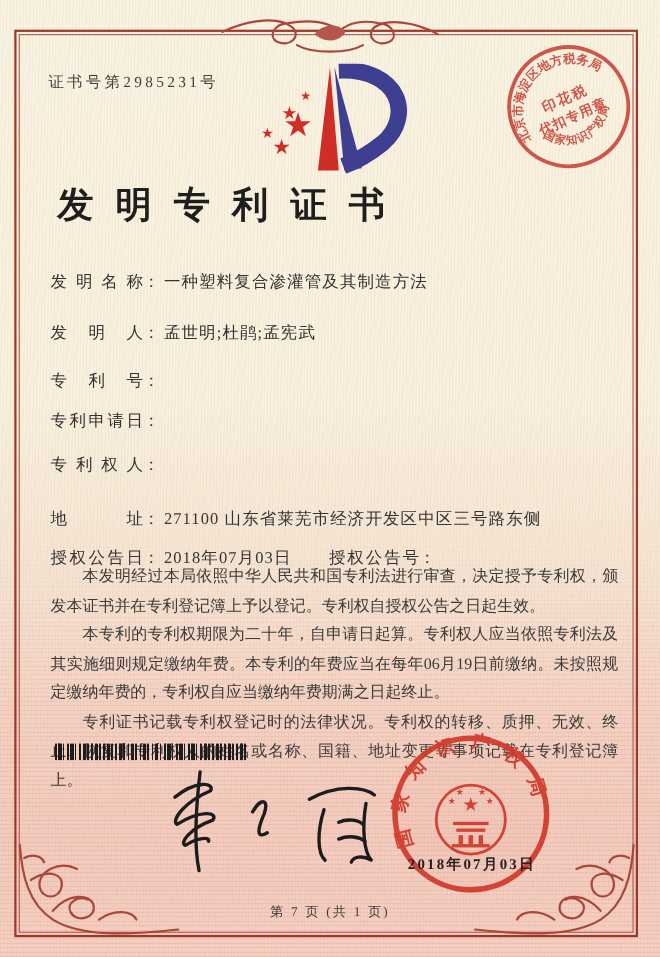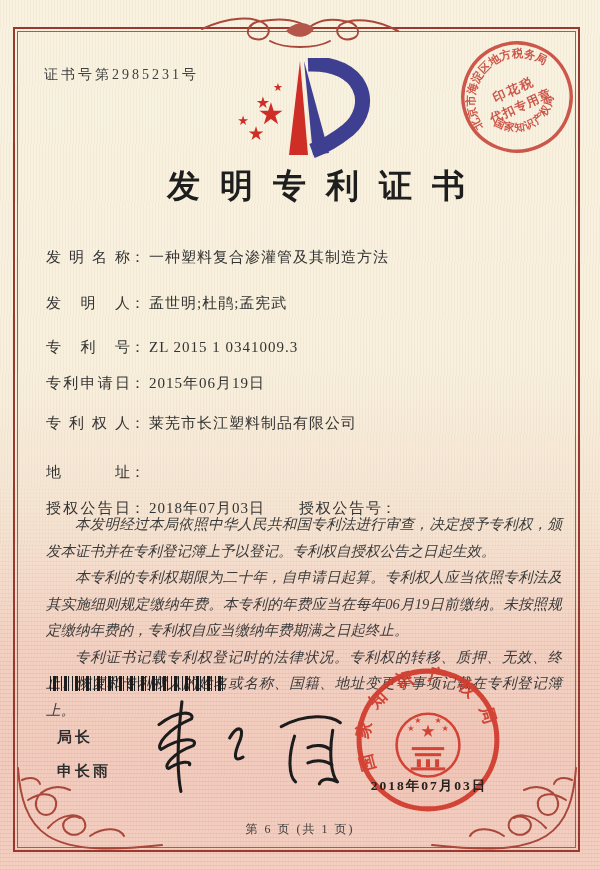--- a/index.html
+++ b/index.html
@@ -11,34 +11,34 @@
   .texture{position:absolute;inset:0;pointer-events:none;
     background:repeating-linear-gradient(91deg,rgba(186,94,76,0.05) 0 1px,rgba(0,0,0,0) 1px 3px);}
   .texture2{position:absolute;inset:0;pointer-events:none;
     background:repeating-linear-gradient(0deg,rgba(197,104,84,0.12) 0 1px,rgba(0,0,0,0) 1px 4px);
     -webkit-mask-image:linear-gradient(180deg,transparent 52%,#000 78%);
     mask-image:linear-gradient(180deg,transparent 52%,#000 78%);}
   .frame{position:absolute;top:27px;right:20px;bottom:18px;left:13px;border:2px solid #9a382e;}
   .frame::before{content:'';position:absolute;inset:2px;border:1px solid #b5564a;}
   .cert-no{position:absolute;left:44px;top:66px;font-size:14px;letter-spacing:3px;color:#3f3f3f;}
   .logo{position:absolute;left:226px;top:58px;}
-  .title{position:absolute;left:0;right:0;top:164px;text-align:center;
+  .title{position:absolute;left:0;right:0;top:164px;
     font-size:33px;font-weight:bold;letter-spacing:20px;text-indent:20px;color:#1e1e1e;padding-left:32px;}
   .fields{position:absolute;left:46px;right:36px;top:246px;font-size:15px;color:#333;}
   .frow{display:flex;align-items:flex-end;line-height:22px;}
   .flabel{display:inline-block;width:84px;text-align:justify;text-align-last:justify;color:#333;flex:none;}
   .fcolon{flex:none;margin-right:4px;}
   .fvalue{letter-spacing:1px;}
   .gap-a{margin-bottom:24px}.gap-b{margin-bottom:22px}.gap-c{margin-bottom:14px}
   .gap-d{margin-bottom:18px}.gap-e{margin-bottom:27px}
   .pair2{margin-left:34px;display:flex;align-items:baseline;}
   .pair2 .flabel{width:82px;}
   .body-text{position:absolute;left:46px;right:38px;top:511px;font-size:14.5px;
     line-height:26.5px;color:#3a3a3a;text-align:justify;}
-  .body-text p{margin:0;text-indent:2em;font-style:italic;}
+  .body-text p{margin:0;text-indent:2em;}
   .barcode{position:absolute;left:50px;top:676px;width:176px;height:15px;
     background:repeating-linear-gradient(90deg,#1d1d1d 0 1.5px,transparent 1.5px 3px,#1d1d1d 3px 6px,transparent 6px 7px,#1d1d1d 7px 8.5px,transparent 8.5px 11px);}
   .director{position:absolute;left:57px;top:720px;font-family:"Liberation Sans","DejaVu Sans",sans-serif;
     font-weight:bold;font-size:15px;color:#2e2e2e;letter-spacing:3px;line-height:34px;}
   .signature{position:absolute;left:138px;top:696px;}
   .seal{position:absolute;left:352px;top:664px;opacity:0.92;}
   .seal-date{position:absolute;left:346px;top:777px;width:166px;text-align:center;
     font-size:13.5px;color:#26201e;letter-spacing:2px;font-weight:bold;}
   .tax-stamp{position:absolute;left:458px;top:38px;transform:rotate(-24deg);opacity:0.9;}
   .footer{position:absolute;left:0;right:0;top:821px;text-align:center;font-size:12px;color:#3c3c3c;letter-spacing:2px;}
@@ -121,59 +121,53 @@
       <span class="fvalue">一种塑料复合渗灌管及其制造方法</span>
     </div>
     <div class="frow gap-b">
       <span class="flabel">发明人</span>
         <span class="fcolon">：</span>
       <span class="fvalue">孟世明;杜鹃;孟宪武</span>
     </div>
     <div class="frow gap-c">
       <span class="flabel">专利号</span>
         <span class="fcolon">：</span>
-      <span class="fvalue">ZL 2015 1 0341009.3</span>
     </div>
     <div class="frow gap-d">
       <span class="flabel">专利申请日</span>
         <span class="fcolon">：</span>
-      <span class="fvalue">2015年06月19日</span>
     </div>
     <div class="frow gap-e">
       <span class="flabel">专利权人</span>
         <span class="fcolon">：</span>
-      <span class="fvalue">莱芜市长江塑料制品有限公司</span>
     </div>
     <div class="frow gap-c">
       <span class="flabel">地址</span>
         <span class="fcolon">：</span>
+      <span class="fvalue">271100 山东省莱芜市经济开发区中区三号路东侧</span>
     </div>
     <div class="frow">
       <span class="flabel">授权公告日</span>
         <span class="fcolon">：</span>
       <span class="fvalue">2018年07月03日</span>
       <span class="pair2">
         <span class="flabel">授权公告号</span>
           <span class="fcolon">：</span>
       </span>
     </div>
   </div>
 
   <div class="body-text">
     <p>本发明经过本局依照中华人民共和国专利法进行审查，决定授予专利权，颁发本证书并在专利登记簿上予以登记。专利权自授权公告之日起生效。</p>
     <p>本专利的专利权期限为二十年，自申请日起算。专利权人应当依照专利法及其实施细则规定缴纳年费。本专利的年费应当在每年06月19日前缴纳。未按照规定缴纳年费的，专利权自应当缴纳年费期满之日起终止。</p>
     <p>专利证书记载专利权登记时的法律状况。专利权的转移、质押、无效、终止、恢复和专利权人的姓名或名称、国籍、地址变更等事项记载在专利登记簿上。</p>
   </div>
 
   <div class="barcode"></div>
 
-  <div class="director">
-    <div>局长</div>
-    <div>申长雨</div>
-  </div>
 
   <svg class="signature" width="210" height="105" viewBox="0 0 220 110">
     <g stroke="#1c1c1c" stroke-width="3.2" fill="none" stroke-linecap="round" stroke-linejoin="round">
       <path d="M22,30 C42,14 60,16 56,24 C32,34 18,52 24,56 C46,42 64,44 58,52 C36,60 26,74 32,76 C44,68 56,68 54,72"></path>
       <path d="M46,6 C42,40 40,76 45,100"></path>
       <path d="M96,44 C104,30 112,32 107,46 C100,62 100,70 110,64"></path>
       <path d="M150,32 C176,18 202,20 212,28"></path>
       <path d="M164,42 C157,64 158,84 165,90"></path>
       <path d="M204,36 C200,60 202,82 209,90 C200,85 192,87 190,92"></path>
       <path d="M178,54 C187,50 197,52 201,56"></path>
@@ -200,14 +194,14 @@
       <rect x="62" y="88" width="26" height="3" fill="#d0392b"></rect>
       <rect x="64" y="94" width="4" height="8" fill="#d0392b"></rect>
       <rect x="73" y="94" width="4" height="8" fill="#d0392b"></rect>
       <rect x="82" y="94" width="4" height="8" fill="#d0392b"></rect>
       <rect x="58" y="102" width="34" height="3" fill="#d0392b"></rect>
     </g>
   </svg>
 
   <div class="seal-date">2018年07月03日</div>
 
-  <div class="footer">第 6 页 (共 1 页)</div>
+  <div class="footer">第 7 页 (共 1 页)</div>
 </div>
 
 </body></html>

